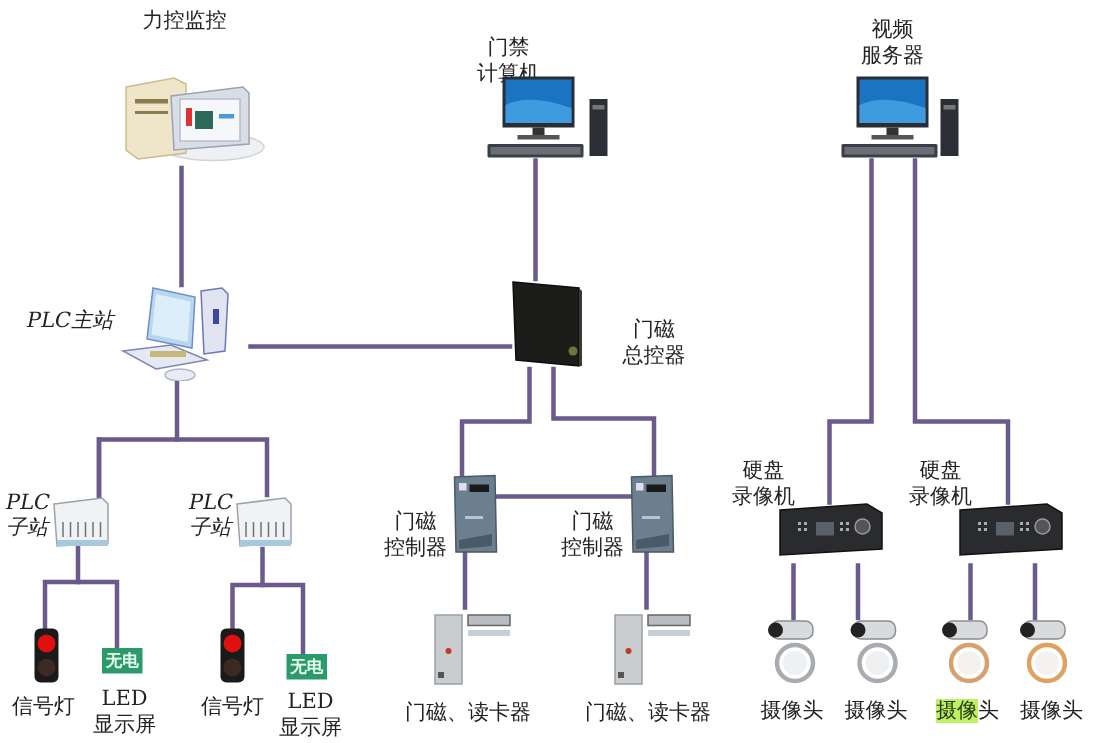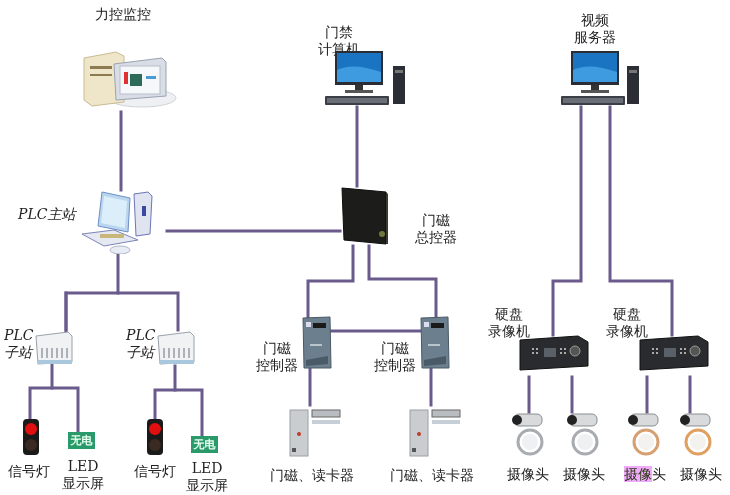--- a/index.html
+++ b/index.html
@@ -3,21 +3,21 @@
 <meta charset="utf-8">
 <style>
   html, body { margin: 0; padding: 0; background: #ffffff; }
   body { width: 730px; height: 495px; position: relative; overflow: hidden;
          font-family: "DejaVu Serif", "Liberation Serif", serif; color: #1a1a1a; }
   .stage { position: absolute; left: 0; top: 0; width: 730px; height: 495px; }
   svg.wires { position: absolute; left: 0; top: 0; }
   .lbl { position: absolute; font-size: 14px; line-height: 17px; text-align: center; white-space: nowrap; color: #222; }
   .lbl.left { text-align: left; font-style: italic; }
   .node { position: absolute; }
-  .hl { background: #f0abfc; color: #2a3a10; }
+  .hl { background: #bef264; color: #2a3a10; }
 </style>
 </head>
 <body>
 
 <div class="stage">
 
   <svg class="wires" width="730" height="495">
     <g id="wireg" fill="none" stroke-width="3" stroke-linecap="square">
 
       <polyline points="121,112 121,190" stroke="#6b5a8c"></polyline>

